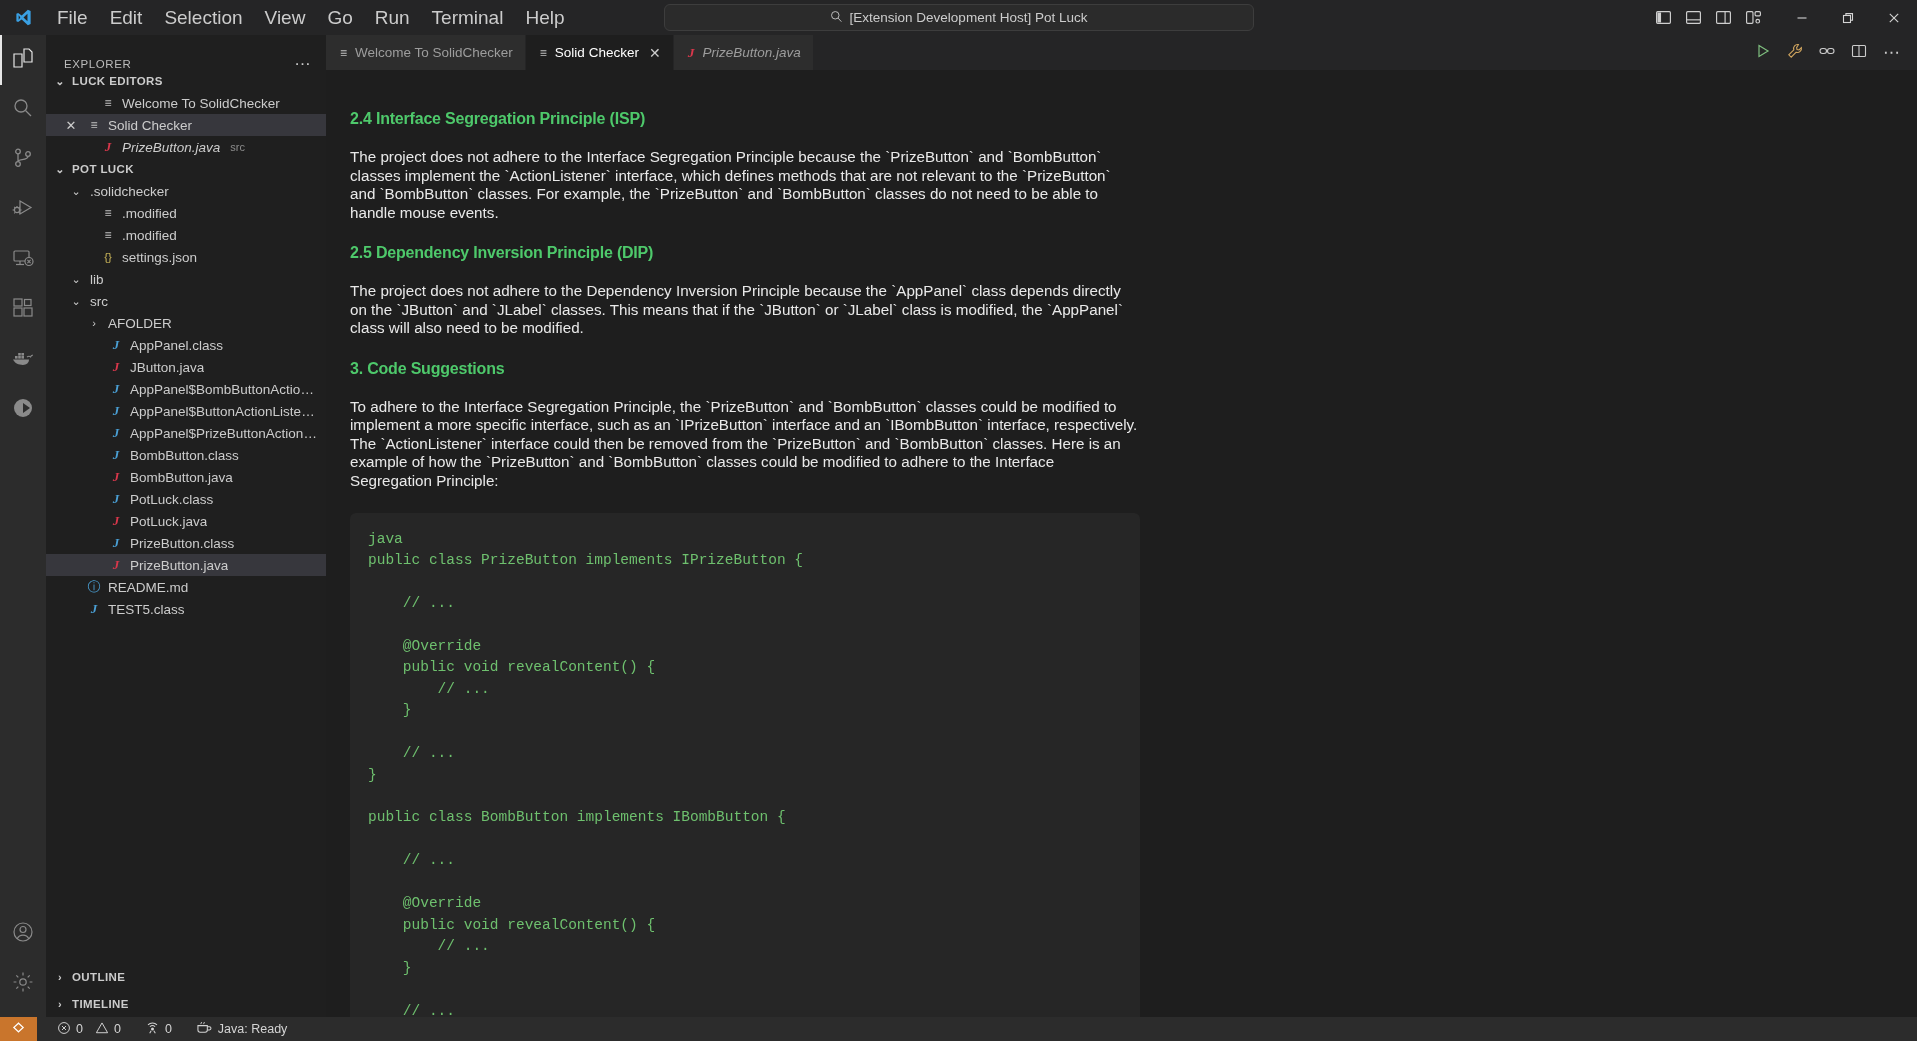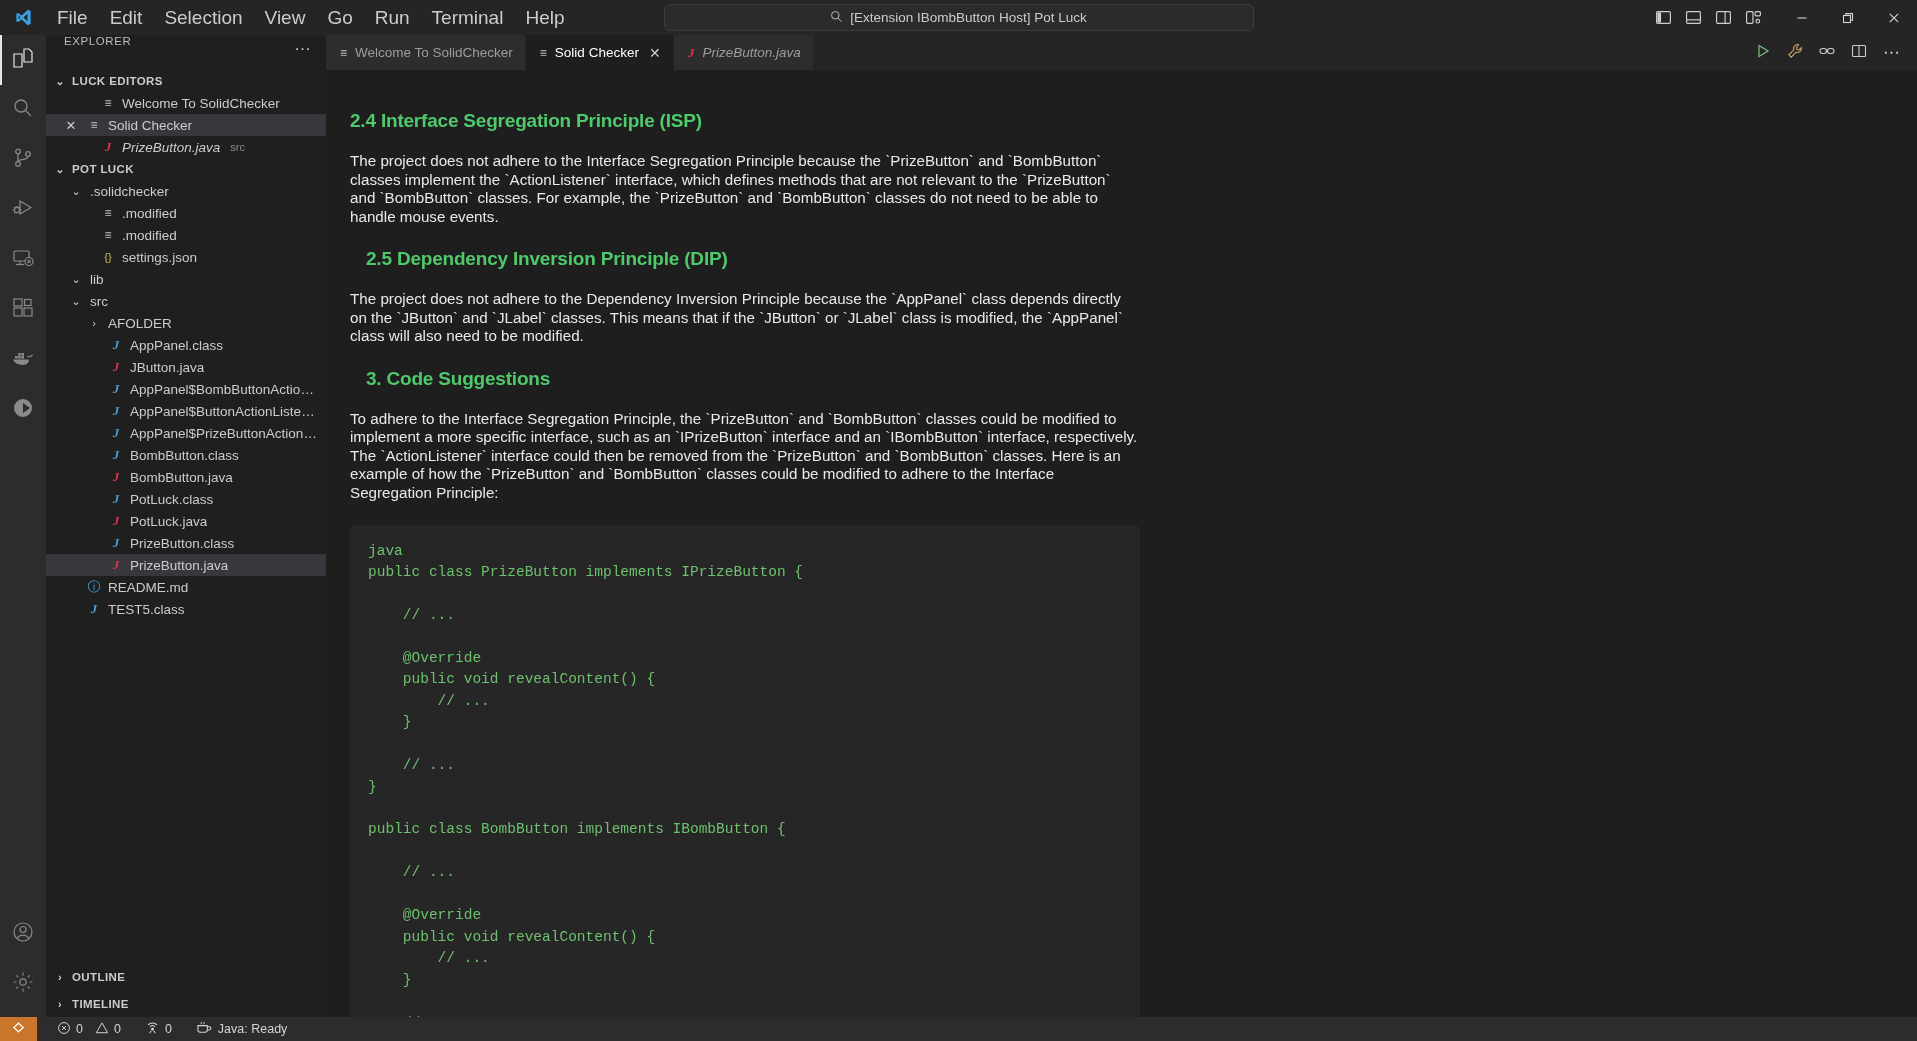--- a/index.html
+++ b/index.html
@@ -53,21 +53,21 @@
   }
   .act-ico.active { color: #e7e7e7; }
   .act-ico.active::before {
     content: ''; position: absolute; left: 0; top: 0; bottom: 0; width: 2px; background: #e7e7e7;
   }
   .act-spacer { flex: 1 1 auto; }
 
   
   .sidebar { width: 280px; flex: 0 0 280px; background: #1f1f1f; display: flex; flex-direction: column; }
   .sidebar-title {
-    height: 35px; display: flex; align-items: flex-start; padding: 0 14px 0 18px;
+    height: 35px; display: flex; align-items: flex-end; padding: 0 14px 0 18px;
     color: #bbbbbb; font-size: 11.5px; letter-spacing: 0.6px; gap: 27px;
   }
   .sidebar-title .dots { margin-left: auto; color: #cccccc; font-size: 17px; letter-spacing: 1px; }
 
   .section-header {
     height: 22px; display: flex; align-items: center; gap: 4px;
     padding-left: 6px; color: #cccccc; font-size: 11.5px; font-weight: bold; letter-spacing: .4px;
   }
   .twisty { width: 16px; text-align: center; font-size: 11px; color: #cccccc; display:inline-block; }
 
@@ -101,22 +101,22 @@
   .tab.active { background: #1e1e1e; color: #ffffff; }
   .tab .tclose { color: #cccccc; font-size: 14px; margin-left: 2px; }
   .tabbar-actions { margin-left: auto; display: flex; align-items: center; gap: 16px; padding: 0 16px; color: #cccccc; }
 
   .viewport { flex: 1 1 auto; position: relative; overflow: hidden; background: #1e1e1e; }
   .preview-pane {
     position: absolute; inset: 0; right: 540px;
     background: #1e1e1e; padding: 34px 50px 10px 24px; overflow: hidden;
     color: #e6e6e6;
   }
-  .md h2 { color: #4ec96b; font-size: 19px; font-weight: bold; margin: 6px 0 20px; letter-spacing: -.2px; }
-  .md h2.second { margin-top: 22px; margin-left: 16px; }
+  .md h2 { color: #4ec96b; font-size: 16px; font-weight: bold; margin: 6px 0 20px; letter-spacing: -.2px; }
+  .md h2.second { margin-top: 22px; }
   .md p { font-size: 15.2px; line-height: 1.22; margin-bottom: 22px; color: #e9e9e9; max-width: 790px; }
   .codeblock {
     background: #262626; border-radius: 6px; padding: 16px 18px;
     font-family: "Liberation Mono", monospace; font-size: 14.5px; line-height: 1.48;
     color: #6ec06e; white-space: pre; margin-top: 6px;
     max-width: 790px;
   }
   .right-gutter { position: absolute; top: 0; right: 0; bottom: 0; width: 540px; background: #1e1e1e; }
 
   
@@ -151,21 +151,21 @@
     <div class="nav-arrow">→</div>
   </div>
 
   <div class="titlebar-center">
     <span>
       <svg width="13" height="13" viewBox="0 0 16 16">
           <circle cx="6.5" cy="6.5" r="4.6" fill="none" stroke="#bdbdbd" stroke-width="1.2"></circle>
           <line x1="10" y1="10" x2="14" y2="14.4" stroke="#bdbdbd" stroke-width="1.2"></line>
         </svg>
     </span>
-    <span>[Extension IBombButton Host] Pot Luck</span>
+    <span>[Extension Development Host] Pot Luck</span>
   </div>
 
   <div class="titlebar-right">
     <div class="layout-icons">
       <div class="layout-ico">
         <svg width="17" height="17" viewBox="0 0 16 16">
             <rect x="1.5" y="2.5" width="13" height="11" fill="none" stroke="#cfcfcf" stroke-width="1.1" rx="1"></rect>
             <rect x="2.3" y="3.3" width="3.4" height="9.4" fill="#cfcfcf"></rect>
           </svg>
       </div>

